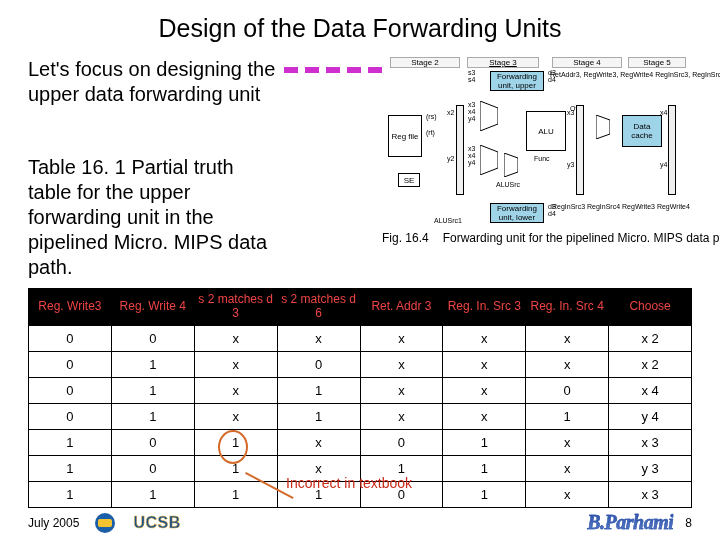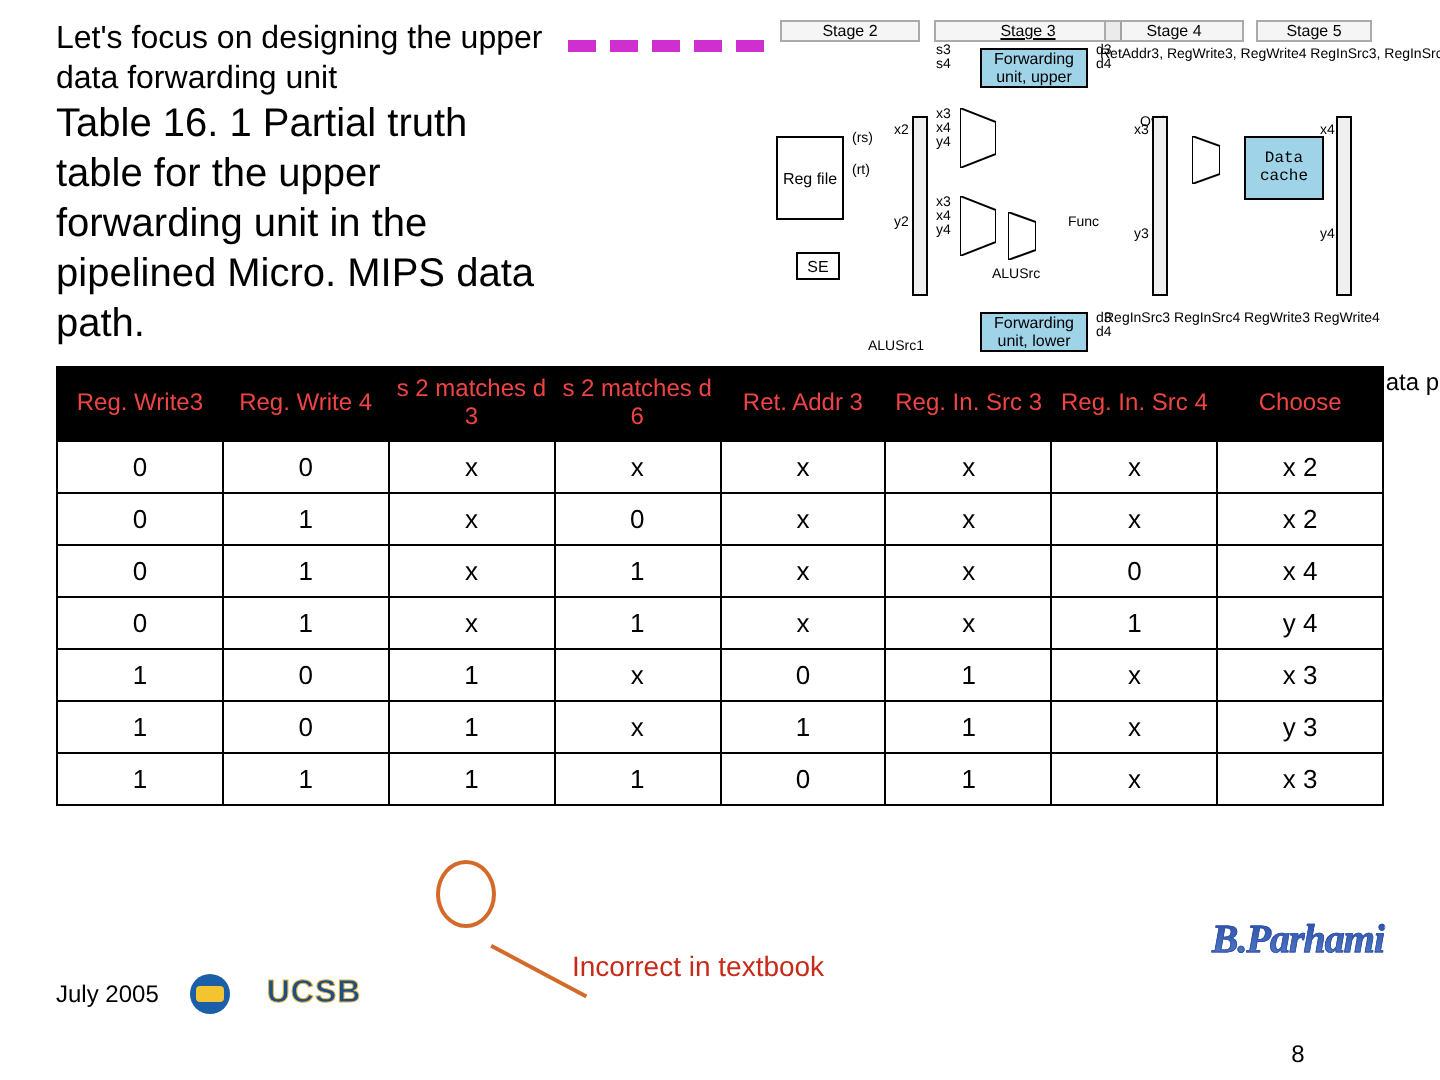--- a/index.html
+++ b/index.html
@@ -1,21 +1,21 @@
 <!DOCTYPE html>
 <html><head>
 <meta charset="utf-8">
 <style>
   * { margin: 0; padding: 0; box-sizing: border-box; }
   html, body { width: 720px; height: 540px; font-family: Arial, Helvetica, sans-serif; background: #fff; color: #000; }
   .slide { width: 720px; height: 540px; position: relative; padding: 10px 28px 0 28px; }
   .title { font-size: 25px; text-align: center; margin-top: 4px; margin-bottom: 14px; font-weight: 400; }
   .upper { display: flex; gap: 10px; margin-bottom: 6px; }
   .left-col { width: 252px; }
-  .focus { font-size: 16px; line-height: 1.25; }
+  .focus { font-size: 20px; line-height: 1.25; margin-bottom: 48px; }
   .tablecap { font-size: 20px; line-height: 1.25; }
   .diagram-area { position: relative; flex: 1; }
   .arrow-dashes { position: absolute; left: -6px; top: 10px; display: flex; gap: 7px; }
   .arrow-dashes span { width: 14px; height: 6px; background: #d02fd0; }
   .diagram { position: absolute; left: 94px; top: 0; width: 308px; height: 190px; }
   .fig-line { position: absolute; left: 92px; top: 174px; font-size: 12px; display: flex; gap: 14px; align-items: baseline; white-space: nowrap; }
   .fig-label { }
   .fig-caption { }
   table.truth { width: 664px; border-collapse: collapse; margin-top: 8px; table-layout: fixed; }
   table.truth th { background: #000; color: #ef4444; font-size: 12px; font-weight: 400; padding: 4px 2px; border: 1px solid #000; line-height: 1.15; }
@@ -35,38 +35,39 @@
   .stagebar { position: absolute; background: rgba(0,0,0,0.04); border: 1px solid #aaa; font-size: 8px; text-align: center; line-height: 1; padding-top: 1px; }
   .blk { position: absolute; border: 1px solid #000; font-size: 8px; text-align: center; display: flex; align-items: center; justify-content: center; background: #fff; }
   .blk.blue { background: #9fd3e8; }
   .mux { position: absolute; font-size: 7px; }
   .lbl { position: absolute; font-size: 7px; white-space: nowrap; }
 </style>
 </head>
 <body>
 
 <div class="slide">
+  <h1 class="title">Design of the Data Forwarding Units</h1>
 
   <div class="upper">
     <div class="left-col">
       <p class="focus">Let's focus on designing the upper data forwarding unit</p>
       <p class="tablecap">Table 16. 1 Partial truth table for the upper forwarding unit in the pipelined Micro. MIPS data path.</p>
     </div>
     <div class="diagram-area">
       <div class="arrow-dashes">
         <span></span>
           <span></span>
           <span></span>
           <span></span>
           <span></span>
       </div>
       <div class="diagram">
 
         <div class="stagebar" style="left:6px; top:0; width:70px; height:11px;">Stage 2</div>
-        <div class="stagebar" style="left:83px; top:0; width:94px; height:11px;text-decoration:underline;">Stage 3</div>
+        <div class="stagebar" style="left:83px; top:0; width:72px; height:11px;text-decoration:underline;">Stage 3</div>
         <div class="stagebar" style="left:168px; top:0; width:70px; height:11px;">Stage 4</div>
         <div class="stagebar" style="left:244px; top:0; width:58px; height:11px;">Stage 5</div>
 
         <div class="blk blue" style="left:106px; top:14px; width:54px; height:20px;">Forwarding unit, upper</div>
         <div class="lbl" style="left:166px; top:14px; width:96px;">RetAddr3, RegWrite3, RegWrite4 RegInSrc3, RegInSrc4</div>
         <div class="lbl" style="left:84px; top:12px; white-space:pre;">s3
 s4</div>
         <div class="lbl" style="left:164px; top:12px; white-space:pre;">d3
 d4</div>
 
@@ -90,26 +91,27 @@
           </svg>
         <div class="lbl" style="left:84px; top:88px; white-space:pre;">x3
 x4
 y4</div>
 
         <svg class="mux" style="left:120px; top:96px; width:14px; height:24px;" viewBox="0 0 14 24">
             <polygon points="0,0 14,5 14,19 0,24" fill="#fff" stroke="#000"></polygon>
           </svg>
         <div class="lbl" style="left:112px; top:124px;">ALUSrc</div>
 
+        <div class="blk" style="left:142px; top:54px; width:40px; height:40px;">ALU</div>
         <div class="lbl" style="left:186px; top:48px;">Ovfl</div>
         <div class="lbl" style="left:150px; top:98px;">Func</div>
 
         <div class="blk" style="left:192px; top:48px; width:8px; height:90px; background:#efefef;"></div>
 
-        <div class="blk blue" style="left:238px; top:58px; width:40px; height:32px;font-family:Liberation Mono, monospace;">Data cache</div>
+        <div class="blk blue" style="left:238px; top:58px; width:40px; height:32px;">Data cache</div>
 
         <svg class="mux" style="left:212px; top:58px; width:14px; height:24px;" viewBox="0 0 14 24">
             <polygon points="0,0 14,5 14,19 0,24" fill="#fff" stroke="#000"></polygon>
           </svg>
 
         <div class="blk" style="left:284px; top:48px; width:8px; height:90px; background:#efefef;"></div>
 
         <div class="blk blue" style="left:106px; top:146px; width:54px; height:20px;">Forwarding unit, lower</div>
         <div class="lbl" style="left:168px; top:146px; width:68px;">RegInSrc3 RegInSrc4 RegWrite3 RegWrite4</div>
         <div class="lbl" style="left:164px; top:146px; white-space:pre;">d3
@@ -222,18 +224,18 @@
   <div class="annot-text">Incorrect in textbook</div>
 
   <div class="footer">
     <div class="footer-left">
       <span>July 2005</span>
       <span class="logo-ucsb">
         <span class="badge"></span>
         <span class="text">UCSB</span>
       </span>
     </div>
-    <div class="footer-left" style="gap:38px;flex-direction:column;">
+    <div class="footer-left" style="gap:12px;">
       <span class="logo-bp">B.Parhami</span>
       <span>8</span>
     </div>
   </div>
 </div>
 
 </body></html>

